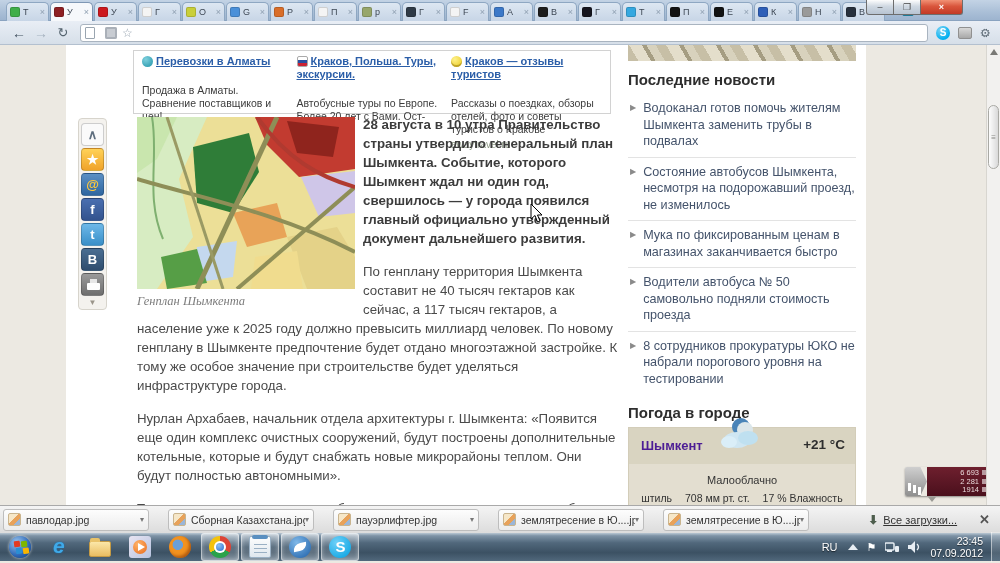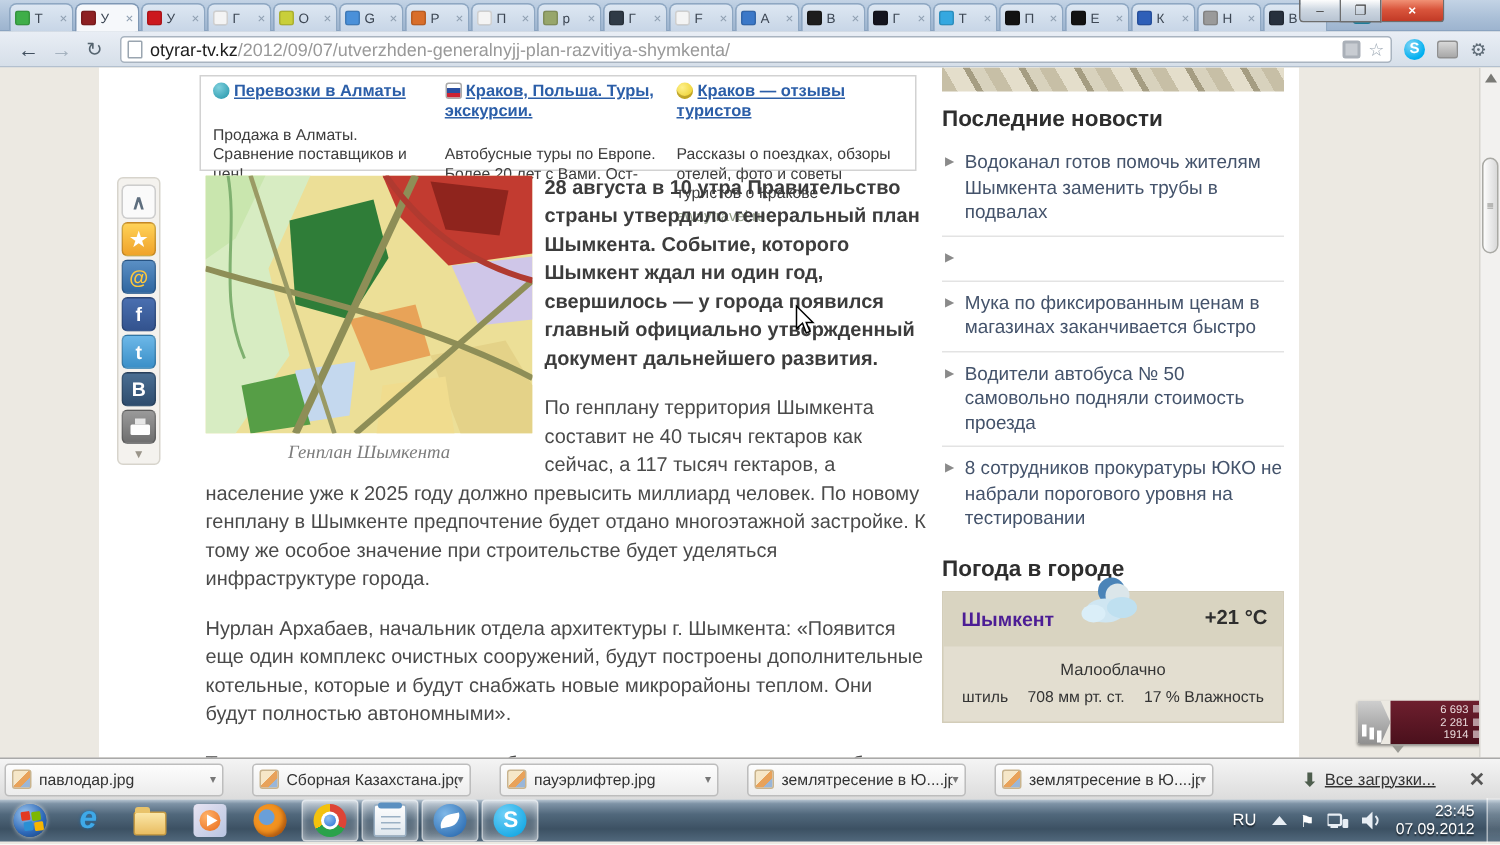--- a/index.html
+++ b/index.html
@@ -72,21 +72,21 @@
   .ad-title { font-size:11px; font-weight:bold; color:#2b5ea8; text-decoration:underline; line-height:13px; }
   .ad-ic { display:inline-block; width:11px; height:11px; vertical-align:-2px; margin-right:3px; border-radius:2px; }
   .ad-ic.teal { border-radius:50%; background:radial-gradient(circle at 35% 30%,#7fd0dd,#1f93a8); }
   .ad-ic.flagru { background:linear-gradient(180deg,#fff 0 33%,#2a4fa0 33% 66%,#c23 66%); border:1px solid #aaa; }
   .ad-ic.smiley { border-radius:50%; background:radial-gradient(circle at 35% 30%,#fef08a,#e8c818); box-shadow:inset 0 -2px 0 rgba(120,90,0,.4); }
   .ad-text { font-size:10.5px; color:#3c3c3c; line-height:13px; margin-top:16px; }
   .ad-url { font-size:10px; color:#8f9c86; margin-top:3px; }
 
   
   .article { position:absolute; left:137px; top:70px; width:481px; font-size:13.3px; color:#4a4a4a; line-height:19px; }
-  .figure { float:left; width:218px; margin:2px 8px 4px 0;text-align:center; }
+  .figure { float:left; width:218px; margin:2px 8px 4px 0; }
   .figure svg { display:block; }
   .figcap { font-family:"Liberation Serif", serif; font-style:italic; color:#7c7c7c; font-size:12.5px; padding-top:3px; }
   .article p { margin-bottom:14px; }
   .article p.lead { font-weight:bold; color:#3c3c3c; }
 
   
   .sidebar { position:absolute; left:628px; top:0; width:228px; }
   .stripes { height:16px; width:228px; background:repeating-linear-gradient(60deg,#c7bfa6 0 9px,#e4decb 9px 20px,#a59d82 20px 24px,#d8d2bd 24px 32px); }
   .side-h { font-size:15px; font-weight:bold; color:#2e2e2e; margin:10px 0 6px 0; }
   .news-item { display:flex; padding:6px 0 7px 2px; border-bottom:1px solid #e3e3e3; }
@@ -299,21 +299,20 @@
       <div class="winbtn close">×</div>
     </div>
   </div>
 
   <div class="toolbar">
     <div class="navbtn back">←</div>
     <div class="navbtn fwd">→</div>
     <div class="navbtn reload">↻</div>
     <div class="omnibox">
       <span class="page-ico"></span>
-      <span class="url"><b>otyrar-tv.kz</b><span>/2012/09/07/utverzhden-generalnyjj-plan-razvitiya-shymkenta/</span></span>
       <span class="obx-ico smiley"></span>
       <span class="obx-ico staric">☆</span>
     </div>
     <span class="ext-ico skype-ico">S</span>
     <span class="ext-ico gray-ico"></span>
     <span class="ext-ico wrench">⚙</span>
   </div>
 
   <div class="viewport">
     <div class="whitepanel"></div>
@@ -408,20 +407,21 @@
       <div class="side-h">Последние новости</div>
       <div>
 
           <div class="news-item">
             <span class="bullet">▶</span>
             <span class="news-text">Водоканал готов помочь жителям Шымкента заменить трубы в подвалах</span>
           </div>
 
           <div class="news-item">
             <span class="bullet">▶</span>
+            <span class="news-text">Состояние автобусов Шымкента, несмотря на подорожавший проезд, не изменилось</span>
           </div>
 
           <div class="news-item">
             <span class="bullet">▶</span>
             <span class="news-text">Мука по фиксированным ценам в магазинах заканчивается быстро</span>
           </div>
 
           <div class="news-item">
             <span class="bullet">▶</span>
             <span class="news-text">Водители автобуса № 50 самовольно подняли стоимость проезда</span>

